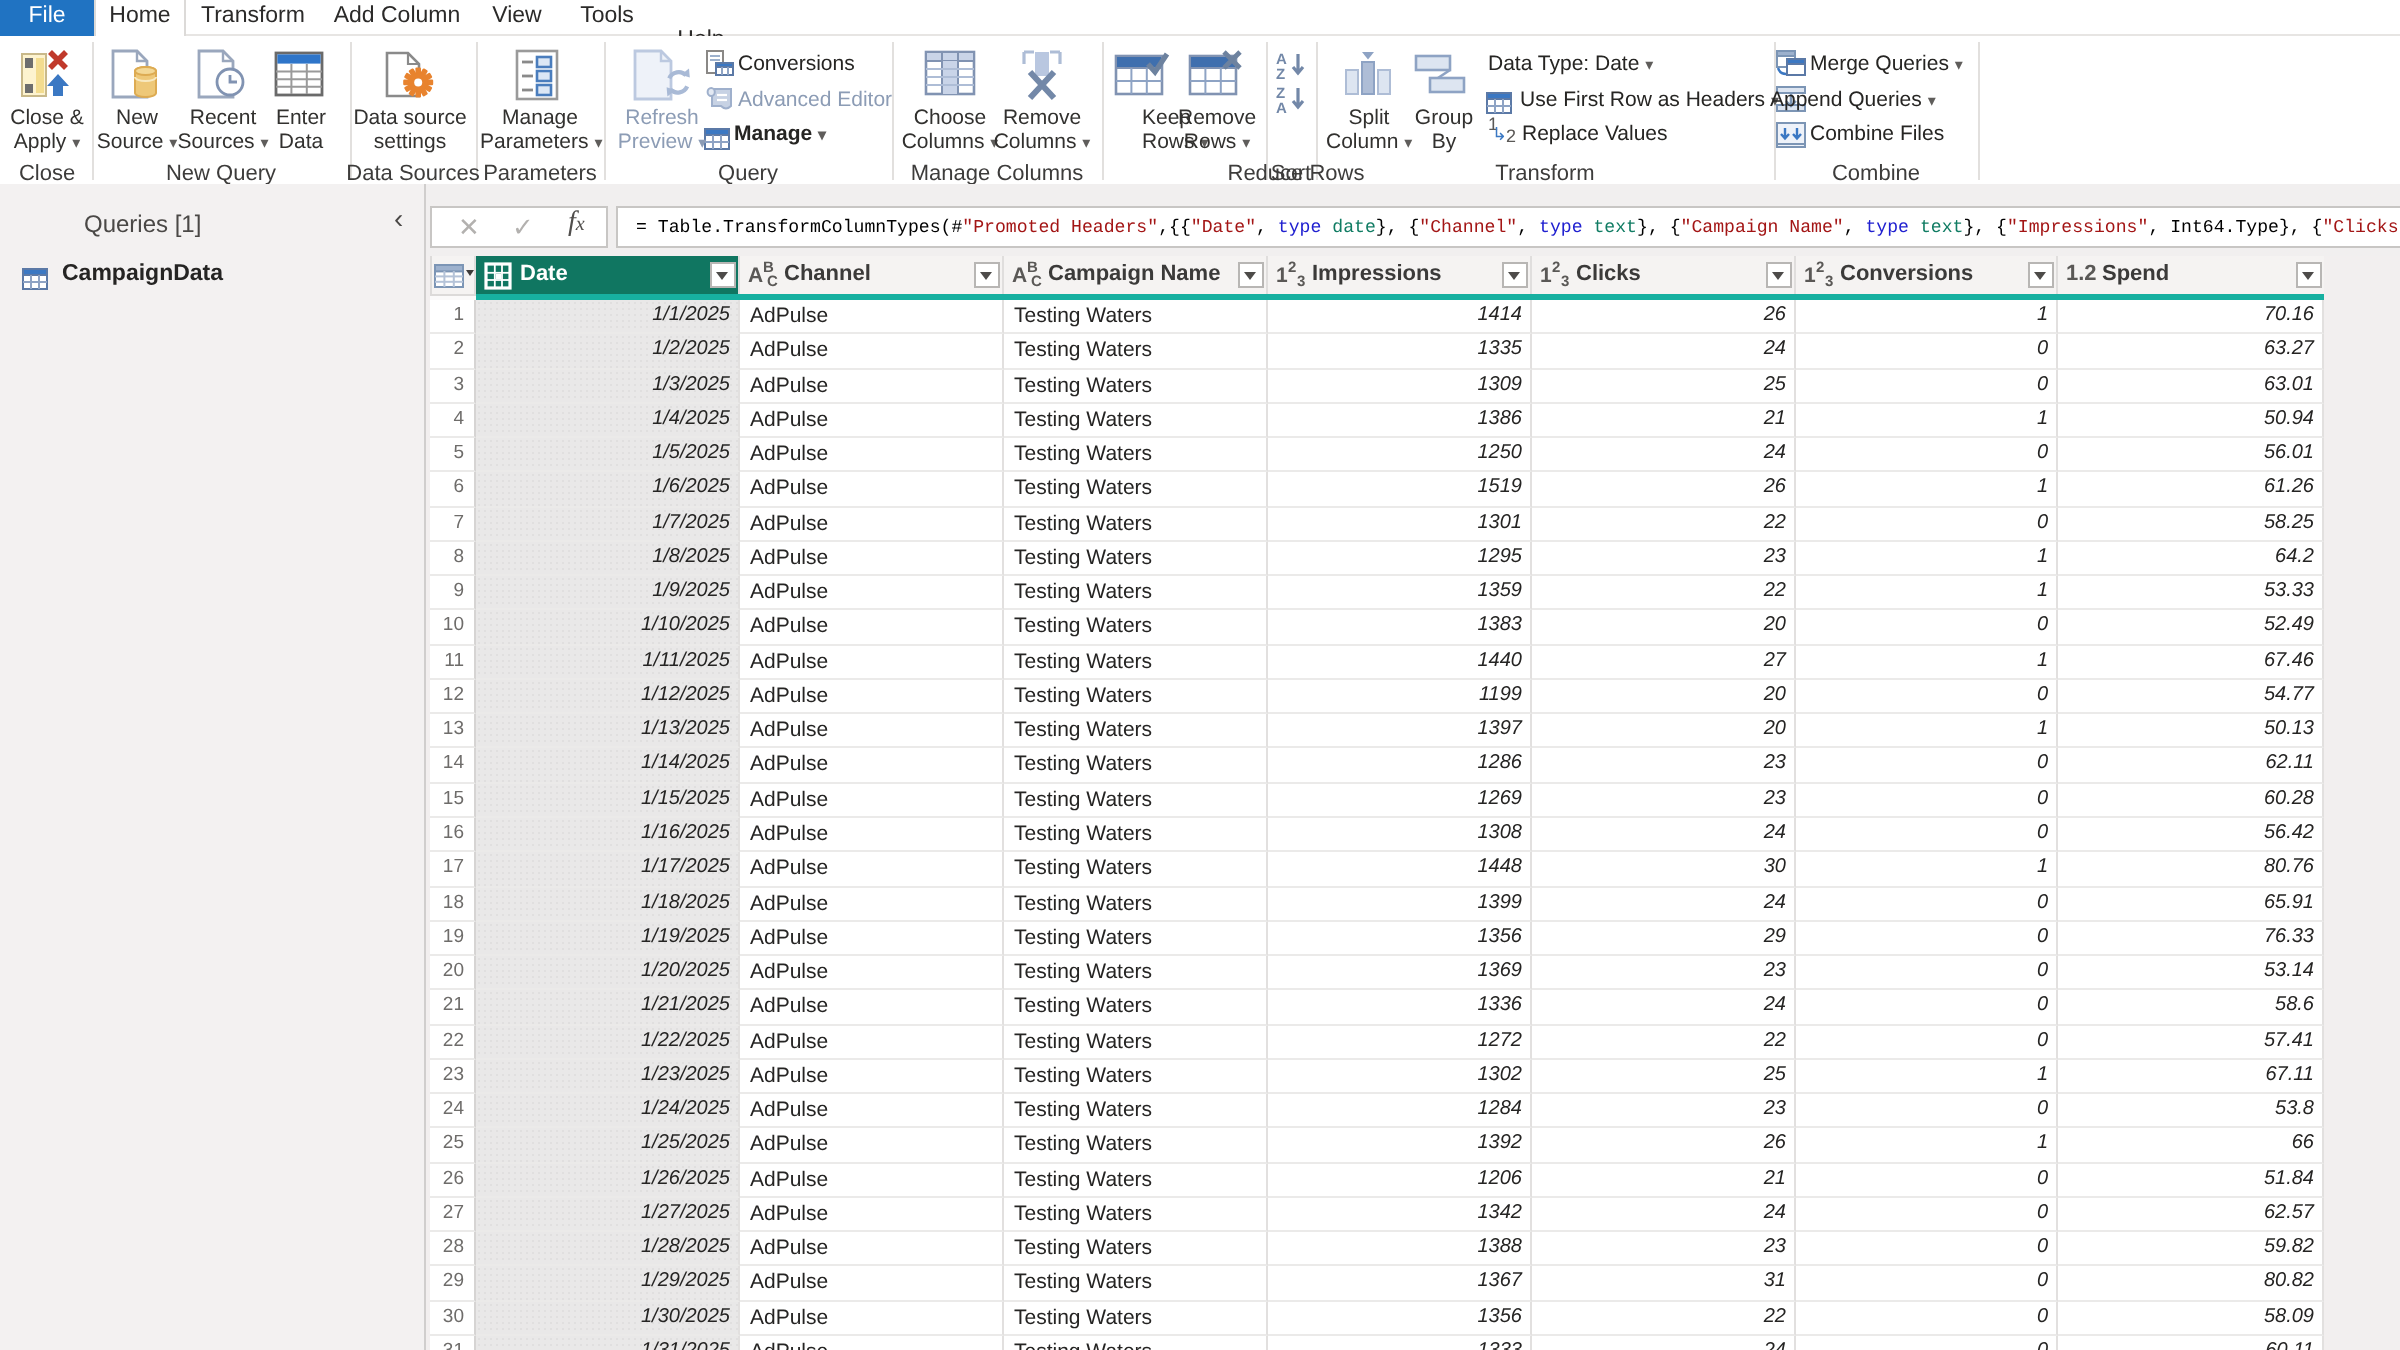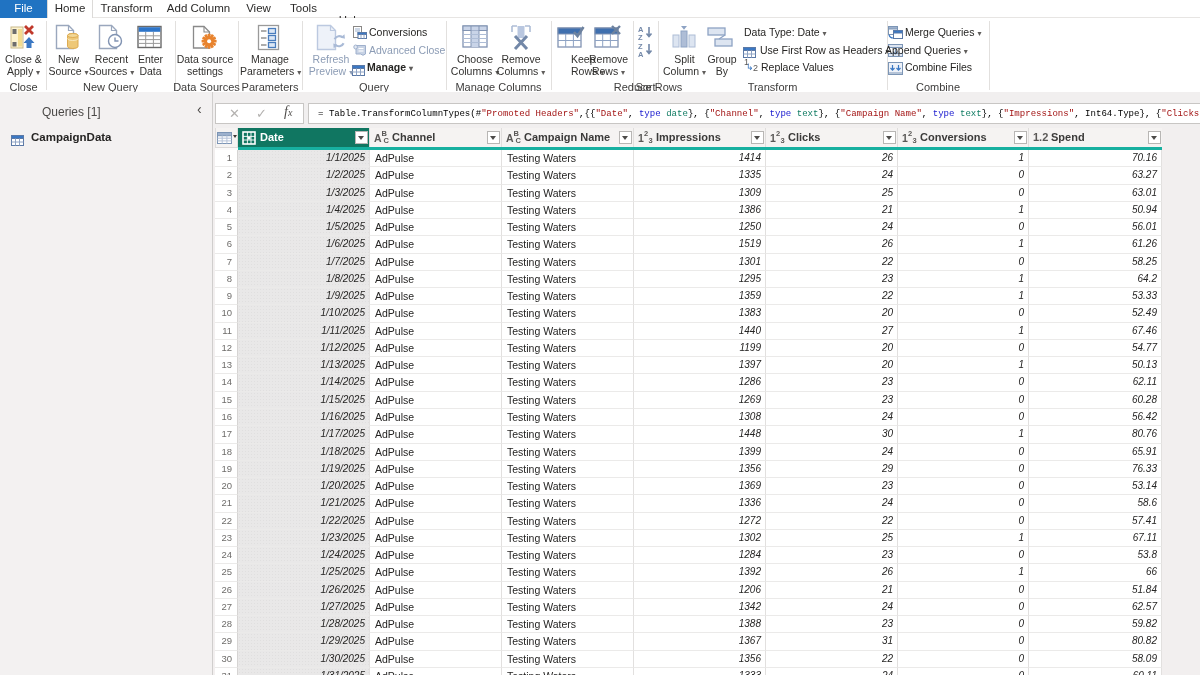--- a/index.html
+++ b/index.html
@@ -256,21 +256,21 @@
  <div class="btext" style="left:589px;width:39px;">Remove
 Rows <span class="car">▾</span></div>
  <div class="btext" style="left:663px;width:43px;">Split
 Column <span class="car">▾</span></div>
  <div class="btext" style="left:703px;width:38px;">Group
 By</div>
  <div class="srow" style="left:744px;top:8px;">Data Type: Date <span class="car">▾</span></div>
  <div class="srow" style="left:760px;top:25.5px;">Use First Row as Headers <span class="car">▾</span></div>
  <div class="srow" style="left:761px;top:43px;">Replace Values</div>
  <div class="srow" style="left:369px;top:8px;">Conversions</div>
- <div class="srow dis" style="left:369px;top:25.5px;">Advanced Close</div>
+ <div class="srow dis" style="left:369px;top:25.5px;">Advanced Editor</div>
  <div class="srow" style="left:367px;top:43px;font-weight:bold;">Manage <span class="car">▾</span></div>
  <div class="srow" style="left:905px;top:8px;">Merge Queries <span class="car">▾</span></div>
  <div class="srow" style="left:885px;top:25.5px;">Append Queries <span class="car">▾</span></div>
  <div class="srow" style="left:905px;top:43px;">Combine Files</div>
  <div class="glabel" style="left:1px;width:45px;">Close</div>
  <div class="glabel" style="left:48px;width:125px;">New Query</div>
  <div class="glabel" style="left:166px;width:81px;">Data Sources</div>
  <div class="glabel" style="left:239px;width:62px;">Parameters</div>
  <div class="glabel" style="left:303px;width:142px;">Query</div>
  <div class="glabel" style="left:447px;width:103px;">Manage Columns</div>

